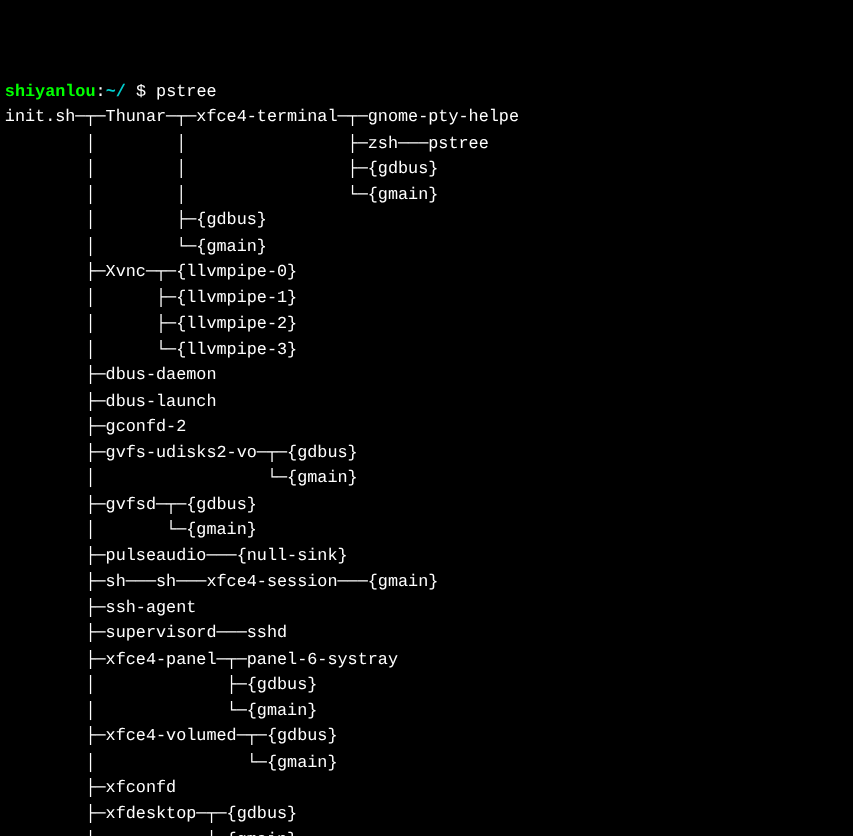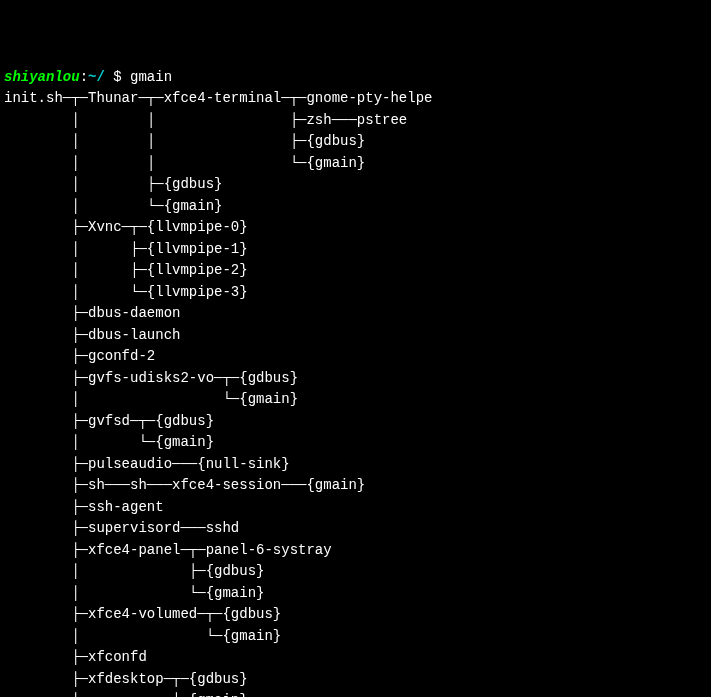--- a/index.html
+++ b/index.html
@@ -8,30 +8,30 @@
       background-color: #000000;
       color: #ffffff;
       font-family: "Liberation Mono", "DejaVu Sans Mono", monospace;
       font-size: 14px;
       line-height: 21.5px;
       width: 711px;
       height: 697px;
       overflow: hidden;
       white-space: pre;
     }
-    .user { color: #00ff00; font-weight: bold; font-style: italic; }
+    .user { color: #00ff00; font-weight: bold; }
     .path { color: #00cccc; font-weight: bold; }
     .prompt { color: #ffffff; }
     .cmd { color: #ffffff; }
   </style>
 </head>
 <body>
 
 
-<div><span class="user">shiyanlou</span><span class="prompt">:</span><span class="path">~/</span><span class="prompt"> $ </span><span class="cmd">gmain</span>
+<div><span class="user">shiyanlou</span><span class="prompt">:</span><span class="path">~/</span><span class="prompt"> $ </span><span class="cmd">pstree</span>
 <div id="tree">init.sh─┬─Thunar─┬─xfce4-terminal─┬─gnome-pty-helpe
         │        │                ├─zsh───pstree
         │        │                ├─{gdbus}
         │        │                └─{gmain}
         │        ├─{gdbus}
         │        └─{gmain}
         ├─Xvnc─┬─{llvmpipe-0}
         │      ├─{llvmpipe-1}
         │      ├─{llvmpipe-2}
         │      └─{llvmpipe-3}

